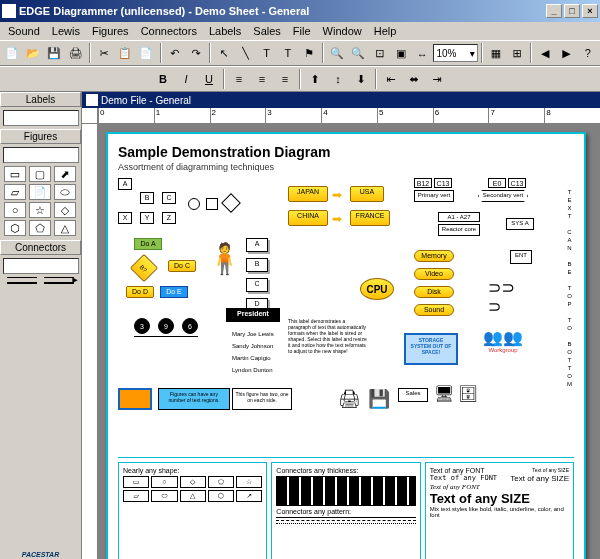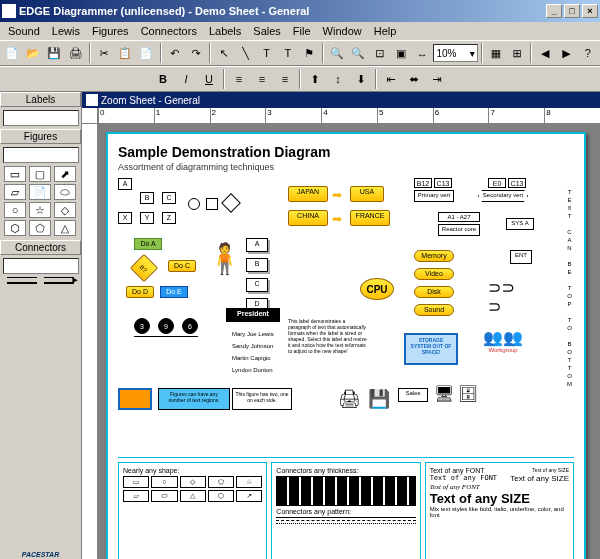--- a/index.html
+++ b/index.html
@@ -166,21 +166,21 @@
         <div style="width:30px;border-top:2px solid #000"></div>
       </div>
     </div>
     <div style="flex:1"></div>
     <div style="font-size:7px;font-weight:bold;color:#003366;text-align:center;padding:4px;font-style:italic">PACESTAR SOFTWARE</div>
   </div>
 
   <div class="workspace">
     <div class="doc-tab">
       <span class="icon"></span>
-      <span>Zoom Sheet - General</span>
+      <span>Demo File - General</span>
     </div>
     <div class="ruler-h">
       <div style="width:16px;border-right:1px solid #808080"></div>
       <div class="tick">0</div>
         <div class="tick">1</div>
       <div class="tick">2</div>
         <div class="tick">3</div>
       <div class="tick">4</div>
         <div class="tick">5</div>
       <div class="tick">6</div>

